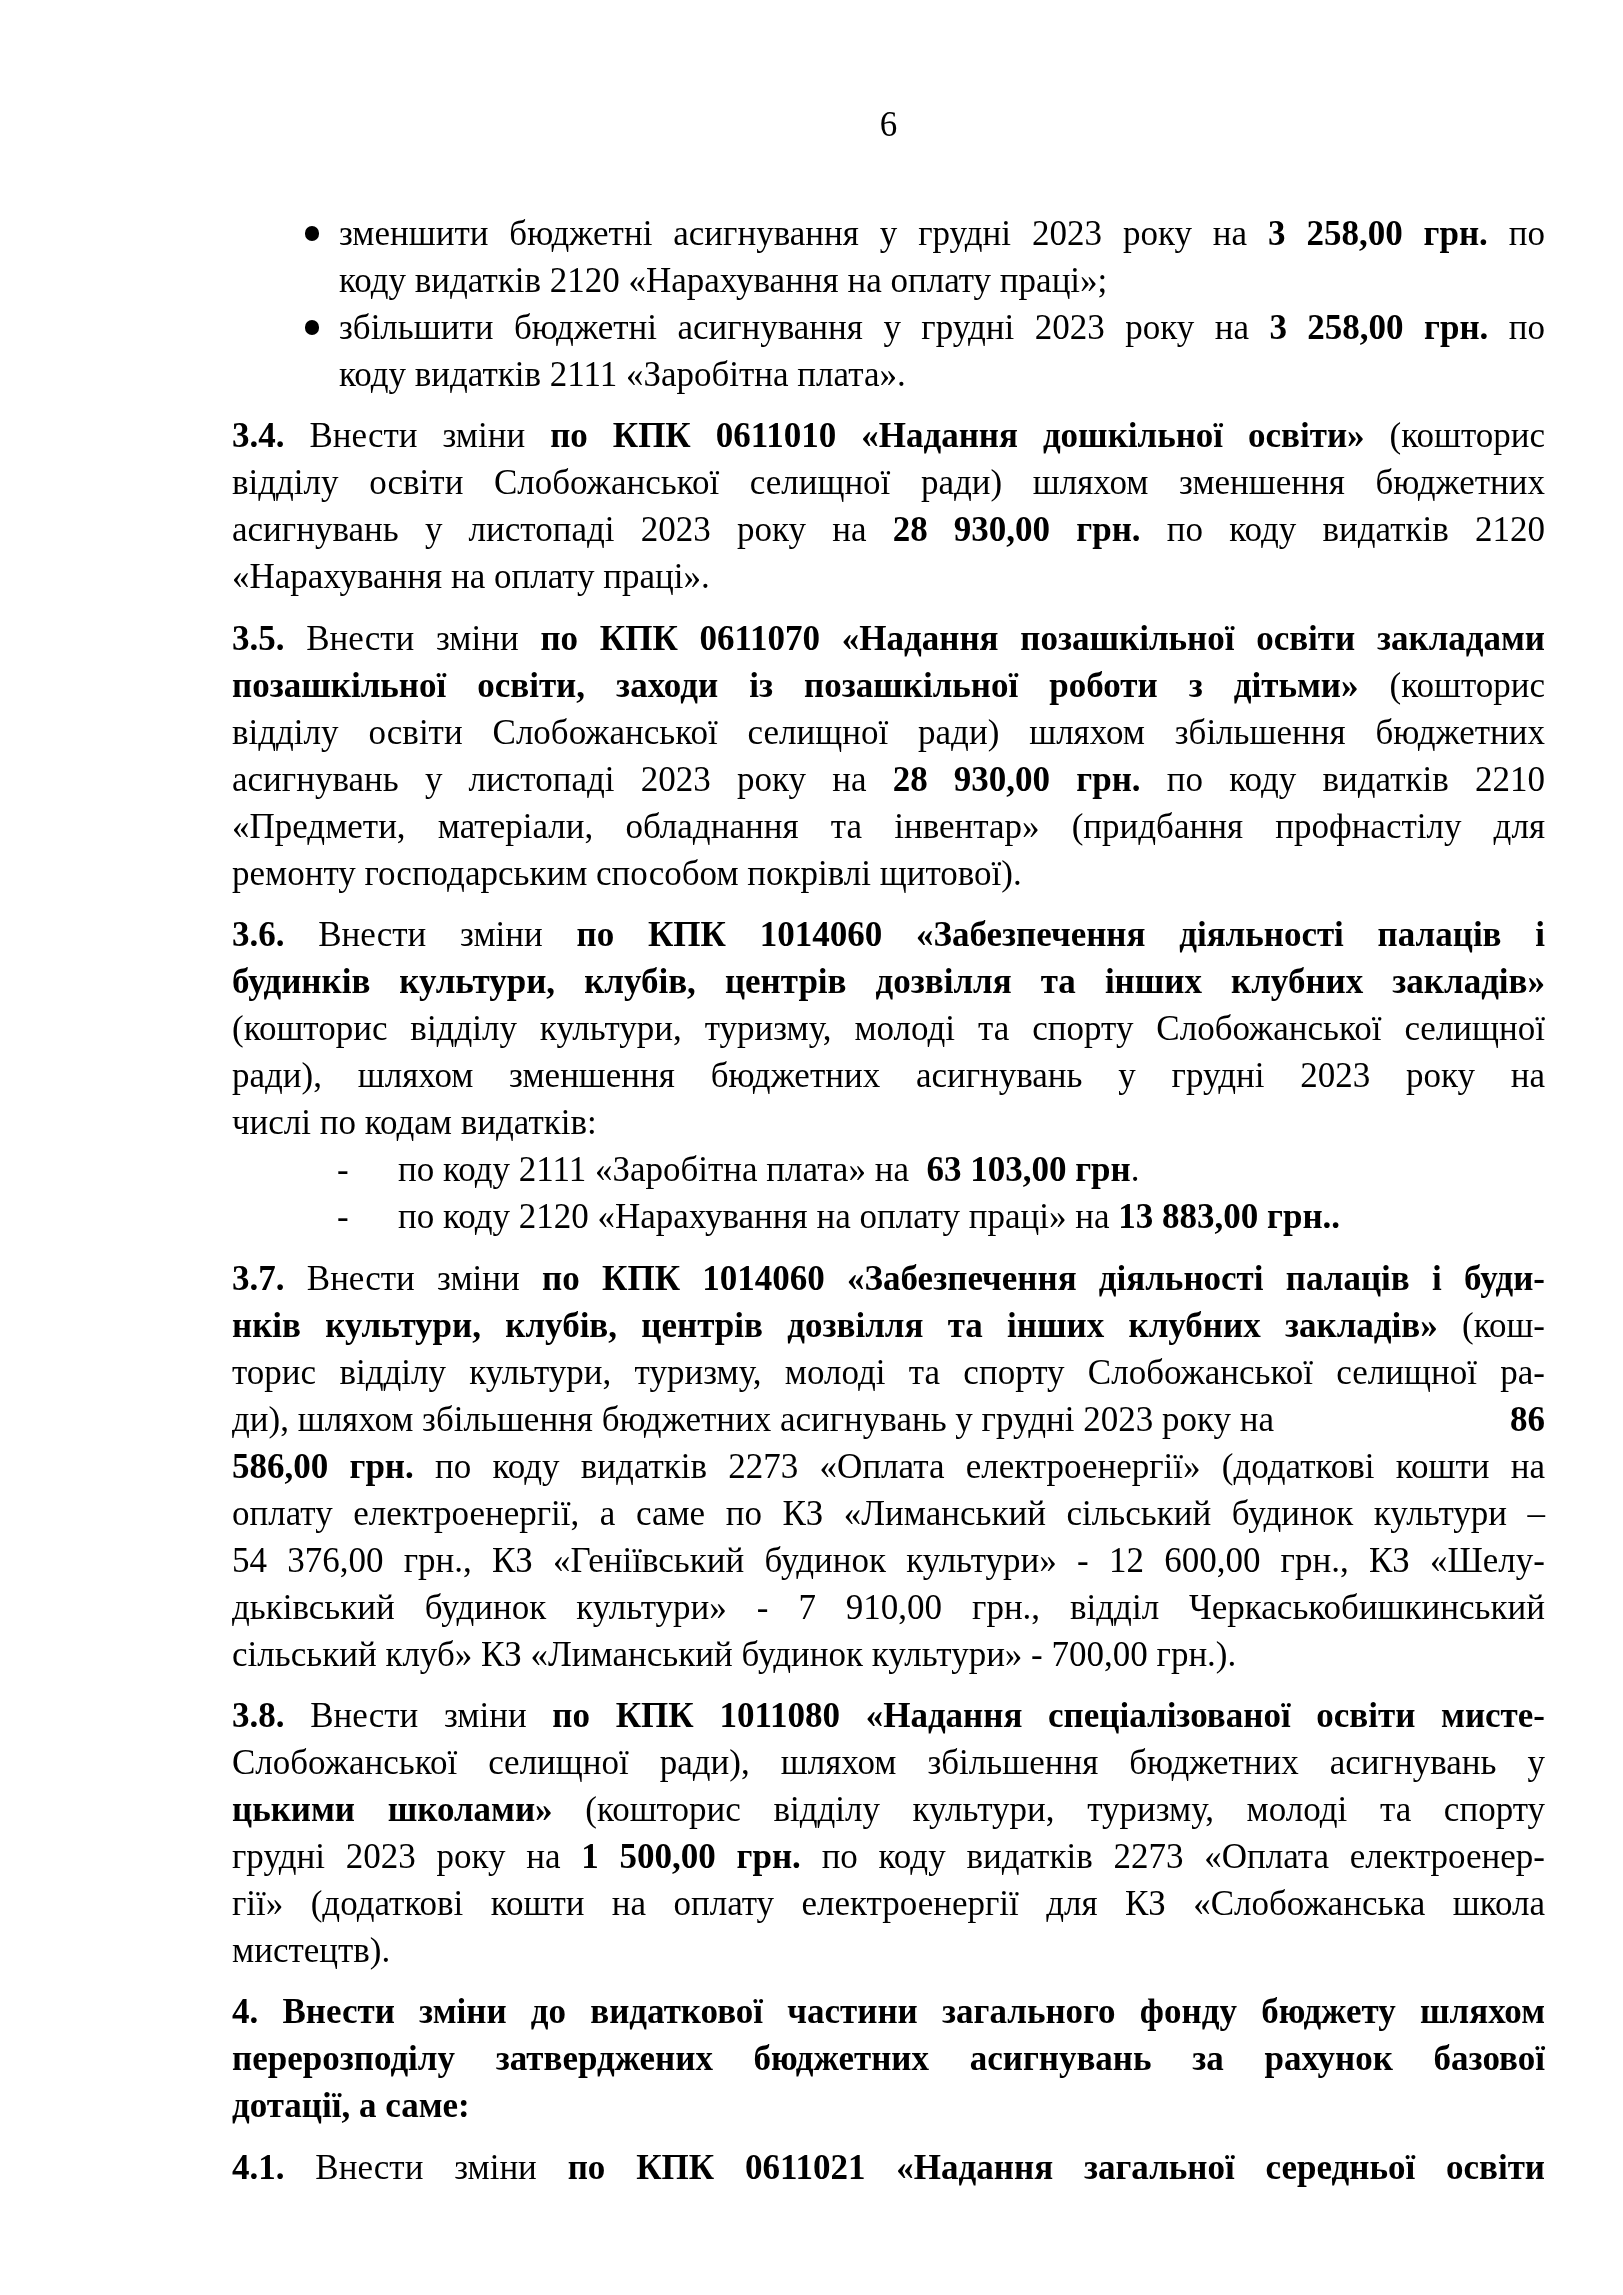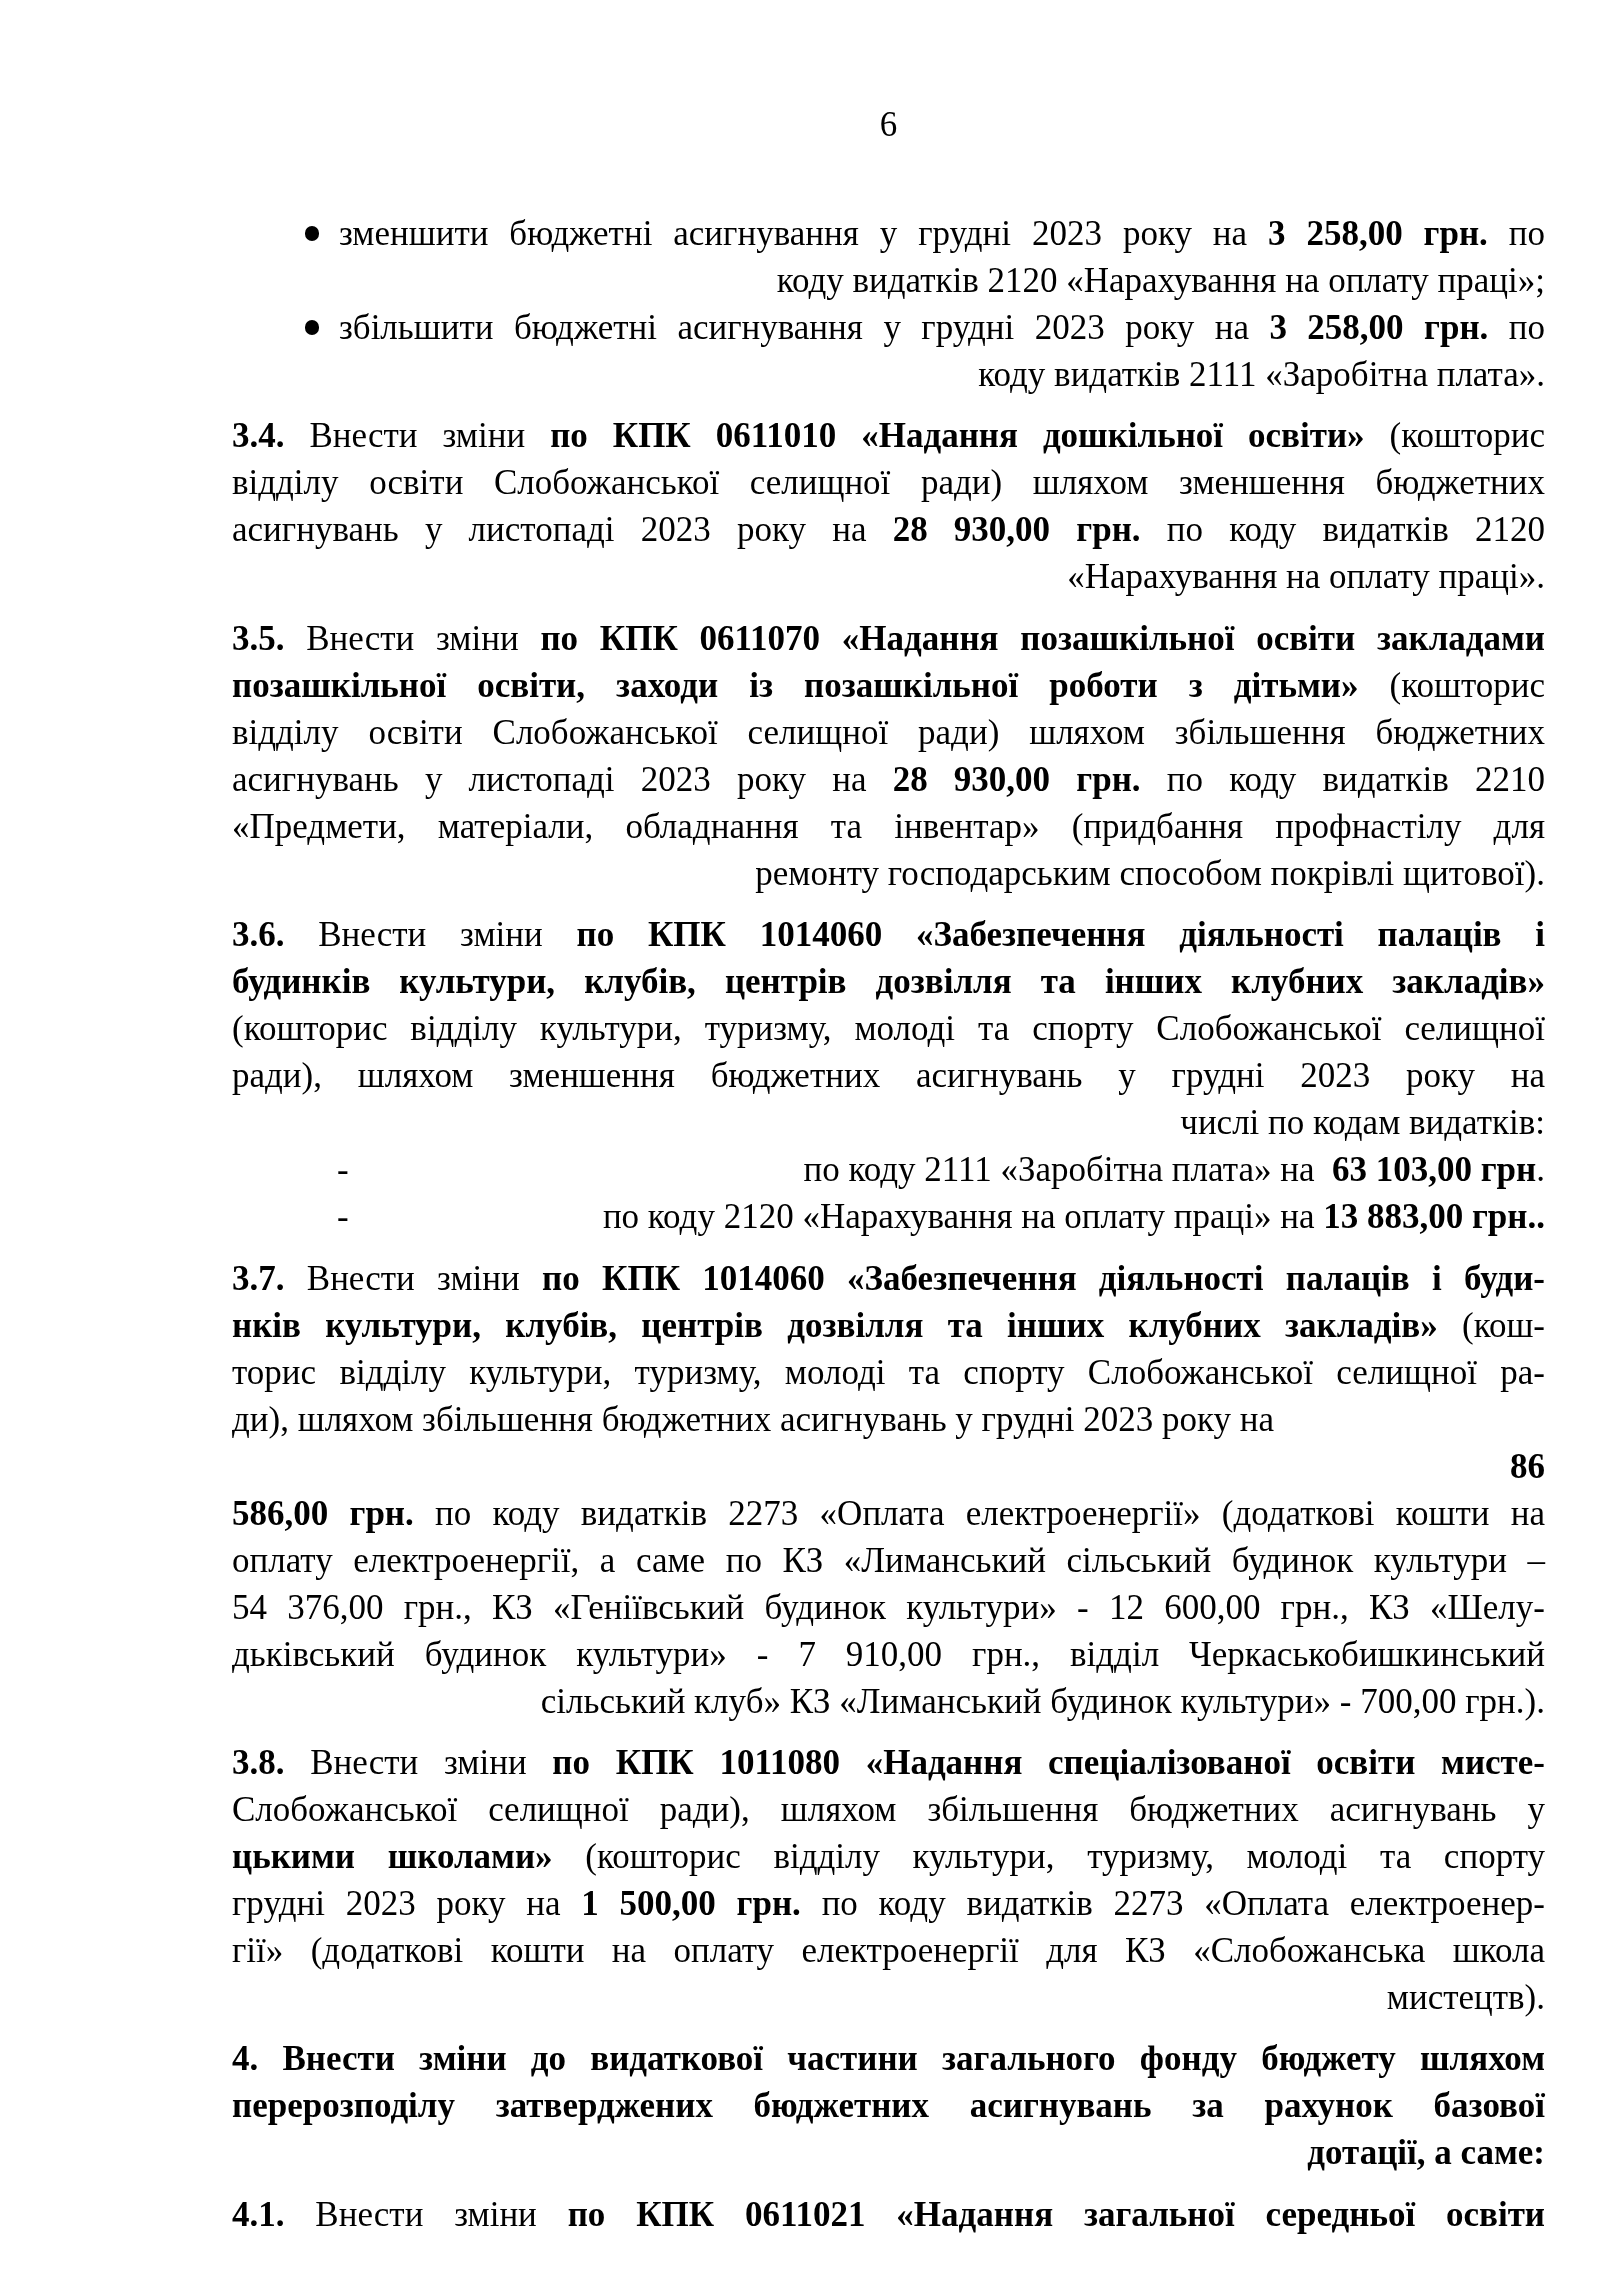--- a/index.html
+++ b/index.html
@@ -49,22 +49,22 @@
     flex: 0 0 154px;
     box-sizing: border-box;
     padding-left: 105px;
   }
   .lines { flex: 1 1 auto; min-width: 0; }
 
   .line.just {
     text-align: justify;
     text-align-last: justify;
   }
-  .line.left { text-align: right; }
-  .line.split { display: flex; flex-direction: column; }
+  .line.left { text-align: left; }
+  .line.split { display: flex; }
   .line.split .tail { margin-left: auto; }
 
   .b { font-weight: bold; }
   .r { font-weight: normal; }
 </style>
 </head>
 <body>
 
 <div class="page">
   <div id="doc">

